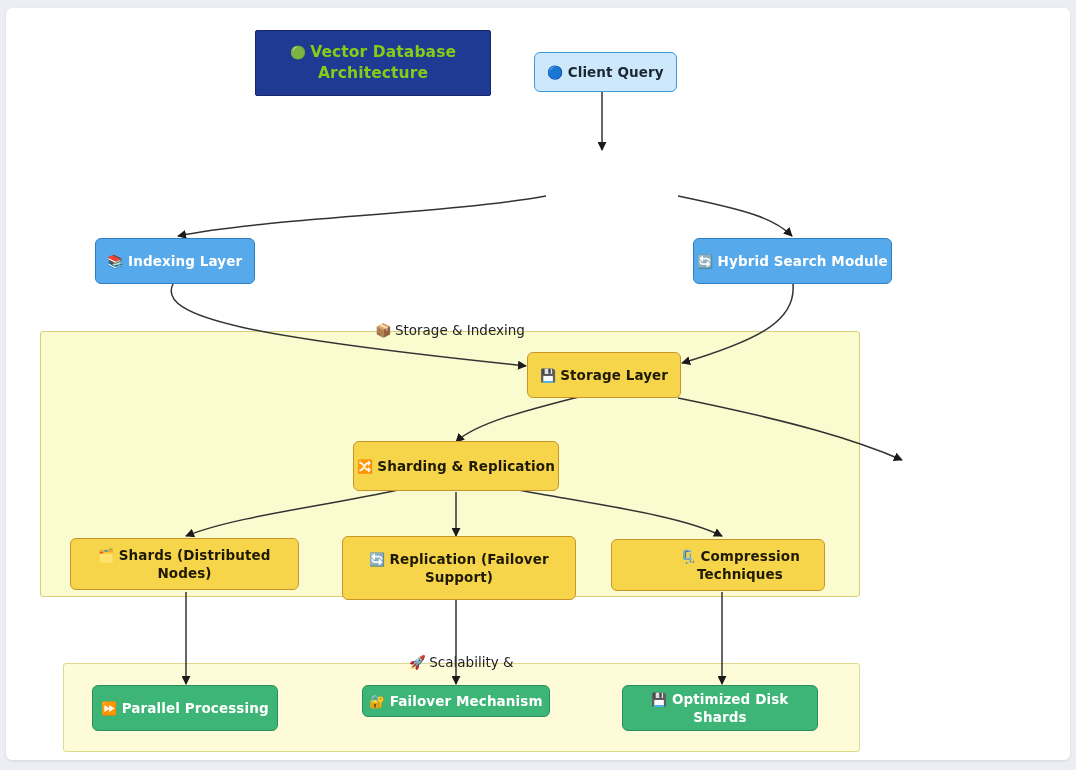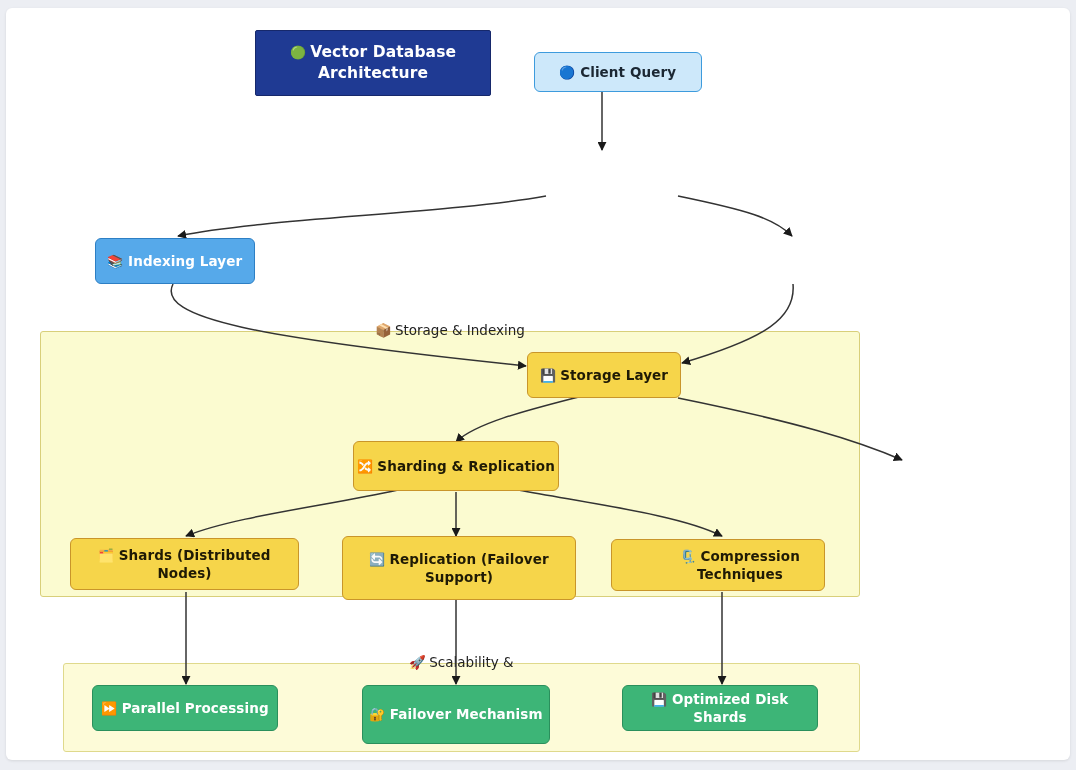--- a/index.html
+++ b/index.html
@@ -44,21 +44,21 @@
     line-height: 1.35;
     letter-spacing: 0.1px;
   }
   .node .ico {
     font-size: 13px;
     margin-right: 4px;
     display: inline-block;
   }
   .title-node {
     background: #1f3a93;
-    color: #ffffff;
+    color: #84cc16;
     border: 1px solid #16286b;
     border-radius: 2px;
     font-size: 15.5px;
     padding: 10px 14px;
   }
   .blue-node {
     background: #56a9ea;
     color: #ffffff;
     border: 1.6px solid #2d7fc4;
   }
@@ -153,29 +153,32 @@
       <path d="M 450 592 L 450 676"></path>
 
       <path d="M 716 584 L 716 676"></path>
     </g>
   </svg>
 
   <div class="node title-node" style="left:249px; top:22px; width:236px; height:66px;">
     <span><span class="ico">🟢</span><span>Vector Database Architecture</span></span>
   </div>
 
-  <div class="node lightblue-node" style="left:528px; top:44px; width:168px; height:40px;">
+  <div class="node lightblue-node" style="left:528px; top:44px; width:143px; height:40px;">
     <span><span class="ico">🔵</span><span>Client Query</span></span>
   </div>
 
 
   <div class="node blue-node" style="left:89px; top:230px; width:160px; height:46px;">
     <span><span class="ico">📚</span><span>Indexing Layer</span></span>
   </div>
 
+  <div class="node blue-node" style="left:687px; top:230px; width:199px; height:46px;">
+    <span><span class="ico">🔄</span><span>Hybrid Search Module</span></span>
+  </div>
 
   <div class="node yellow-node" style="left:521px; top:344px; width:154px; height:46px;">
     <span><span class="ico">💾</span><span>Storage Layer</span></span>
   </div>
 
 
   <div class="node yellow-node" style="left:347px; top:433px; width:206px; height:50px;">
     <span><span class="ico">🔀</span><span>Sharding &amp; Replication</span></span>
   </div>
 
@@ -188,21 +191,21 @@
   </div>
 
   <div class="node yellow-node" style="left:605px; top:531px; width:214px; height:52px;padding-left:44px;">
     <span><span class="ico">🗜️</span><span>Compression Techniques</span></span>
   </div>
 
   <div class="node green-node" style="left:86px; top:677px; width:186px; height:46px;">
     <span><span class="ico">⏩</span><span>Parallel Processing</span></span>
   </div>
 
-  <div class="node green-node" style="left:356px; top:677px; width:188px; height:59px;">
+  <div class="node green-node" style="left:356px; top:677px; width:188px; height:32px;">
     <span><span class="ico">🔐</span><span>Failover Mechanism</span></span>
   </div>
 
   <div class="node green-node" style="left:616px; top:677px; width:196px; height:46px;">
     <span><span class="ico">💾</span><span>Optimized Disk Shards</span></span>
   </div>
 
 </div>
 
 </body></html>

